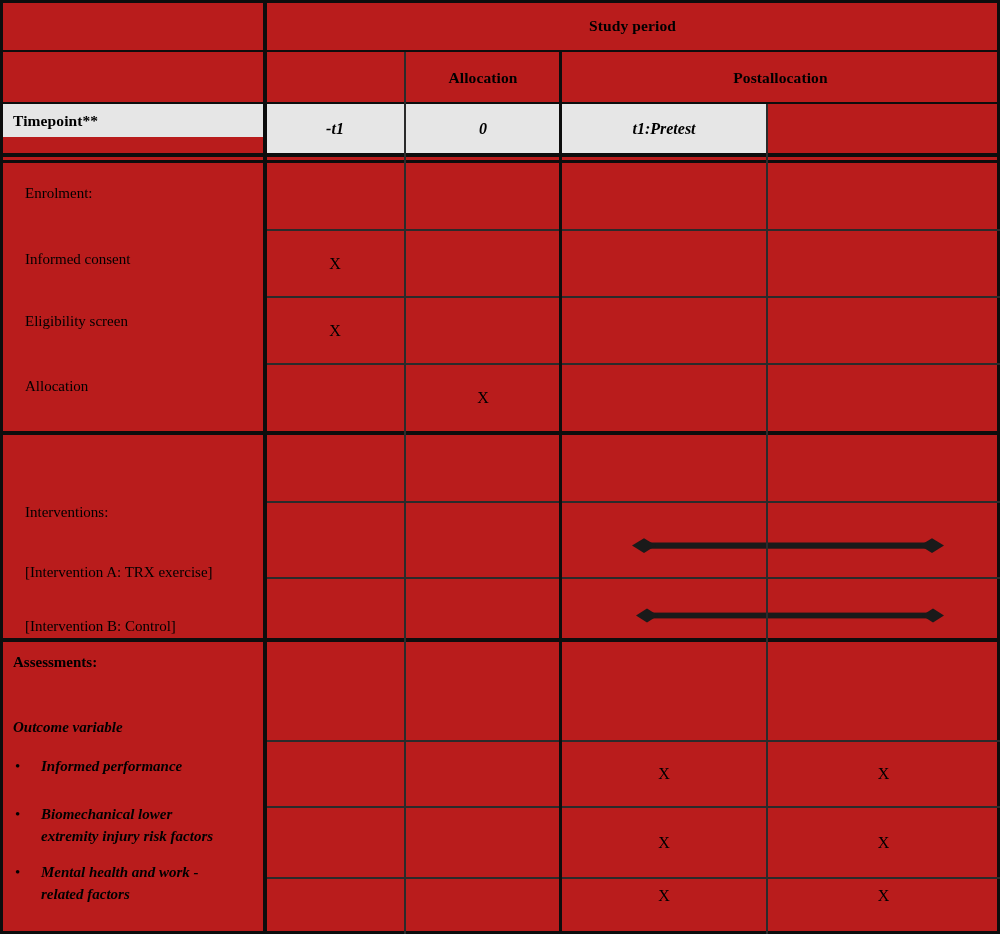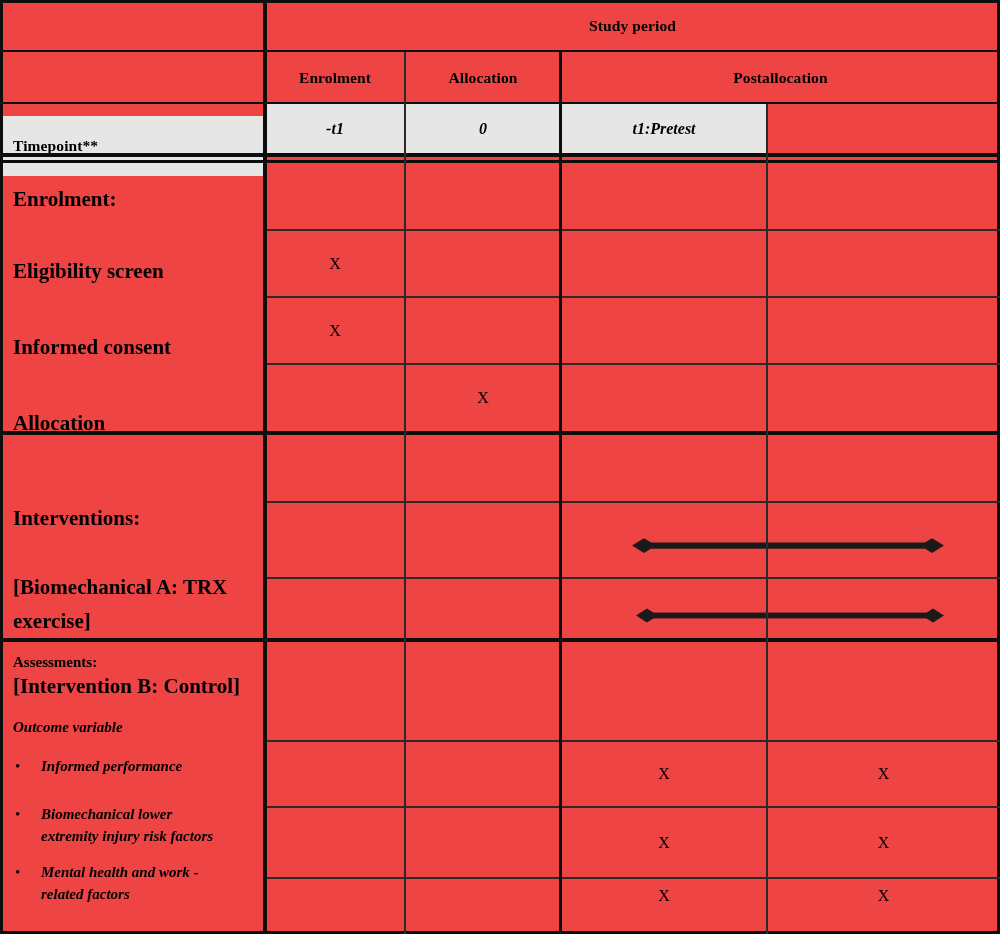--- a/index.html
+++ b/index.html
@@ -12,21 +12,21 @@
     font-family: "Liberation Serif", "DejaVu Serif", serif;
     color: #000000;
   }
 
   #schedule-table {
     position: relative;
     width: 1000px;
     height: 934px;
     box-sizing: border-box;
     overflow: hidden;
-    background: #ef4444;
+    background: #b91c1c;
   }
 
   
   .cell {
     position: absolute;
     box-sizing: border-box;
     background: transparent;
     display: flex;
   }
   .cell.center {
@@ -49,23 +49,23 @@
     font-weight: bold;
     font-size: 15.5px;
     letter-spacing: .1px;
   }
   .time-text {
     font-weight: bold;
     font-style: italic;
     font-size: 16px;
   }
   .row-label {
-    font-weight: bold;
-    font-size: 21px;
-    padding-left: 13px;
+    font-weight: normal;
+    font-size: 15px;
+    padding-left: 25px;
     line-height: 1.72;
   }
   .mark {
     font-size: 16px;
     font-weight: normal;
     font-family: "Liberation Serif", "DejaVu Serif", serif;
   }
 
   .shaded { background: #e6e6e6; }
 
@@ -111,50 +111,47 @@
   <div class="cell leftmid" style="left:0px;top:0px;width:265px;height:52px;">
     <span></span>
   </div>
 
   <div class="cell center" style="left:265px;top:0px;width:735px;height:52px;">
     <span class="hdr-text">Study period</span>
   </div>
 
   <div class="cell leftmid" style="left:0px;top:52px;width:265px;height:52px;"></div>
 
-  <div class="cell center" style="left:265px;top:52px;width:140px;height:52px;">
-    <span class="hdr-text">Enrolment</span>
-  </div>
 
   <div class="cell center" style="left:405px;top:52px;width:156px;height:52px;">
     <span class="hdr-text">Allocation</span>
   </div>
 
   <div class="cell center" style="left:561px;top:52px;width:439px;height:52px;">
     <span class="hdr-text">Postallocation</span>
   </div>
 
-  <div class="cell leftmid shaded" style="left:0px;top:104px;width:265px;height:60px;margin-top:12px;">
+  <div class="cell leftmid shaded" style="left:0px;top:104px;width:265px;height:33px;">
     <span class="hdr-text" style="padding-left:13px;">Timepoint**</span>
   </div>
   <div class="cell center shaded" style="left:265px;top:104px;width:140px;height:49px;">
     <span class="time-text">-t1</span>
   </div>
   <div class="cell center shaded" style="left:405px;top:104px;width:156px;height:49px;">
     <span class="time-text">0</span>
   </div>
   <div class="cell center shaded" style="left:561px;top:104px;width:206px;height:49px;">
     <span class="time-text">t1:Pretest</span>
   </div>
 
   <div class="cell lefttop" style="left:0px;top:163px;width:265px;height:268px;">
     <div style="width:100%;">
       <div class="row-label" style="padding-top:18px;">Enrolment:</div>
+      <div class="row-label" style="padding-top:40px;">Informed consent</div>
       <div class="row-label" style="padding-top:36px;">Eligibility screen</div>
-      <div class="row-label" style="padding-top:40px;">Informed consent</div>
       <div class="row-label" style="padding-top:40px;">Allocation</div>
     </div>
   </div>
 
   <div class="cell center" style="left:265px;top:163px;width:140px;height:67px;"></div>
   <div class="cell center" style="left:405px;top:163px;width:156px;height:67px;"></div>
   <div class="cell center" style="left:561px;top:163px;width:206px;height:67px;"></div>
   <div class="cell center" style="left:767px;top:163px;width:233px;height:67px;"></div>
 
   <div class="cell center" style="left:265px;top:230px;width:140px;height:67px;">
@@ -192,21 +189,21 @@
   <div class="cell center" style="left:561px;top:364px;width:206px;height:67px;">
     <span class="mark"></span>
   </div>
   <div class="cell center" style="left:767px;top:364px;width:233px;height:67px;">
     <span class="mark"></span>
   </div>
 
   <div class="cell lefttop" style="left:0px;top:436px;width:265px;height:202px;">
     <div style="width:100%;">
       <div class="row-label" style="padding-top:16px;margin-top:48px;">Interventions:</div>
-      <div class="row-label" style="padding-top:34px;line-height:1.62;">[Biomechanical A: TRX exercise]</div>
+      <div class="row-label" style="padding-top:34px;line-height:1.62;">[Intervention A: TRX exercise]</div>
       <div class="row-label" style="padding-top:30px;">[Intervention B: Control]</div>
     </div>
   </div>
 
   <div class="cell center" style="left:265px;top:436px;width:140px;height:66px;"></div>
   <div class="cell center" style="left:405px;top:436px;width:156px;height:66px;"></div>
   <div class="cell center" style="left:561px;top:436px;width:206px;height:66px;"></div>
   <div class="cell center" style="left:767px;top:436px;width:233px;height:66px;"></div>
 
   <div class="cell center" style="left:265px;top:502px;width:140px;height:76px;"></div>

